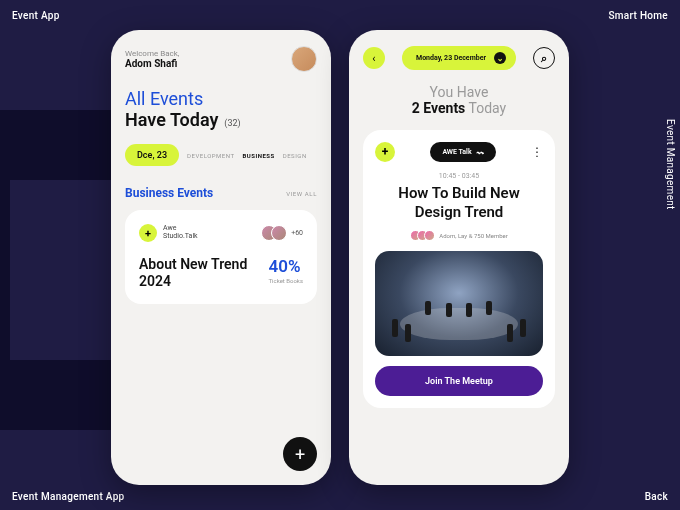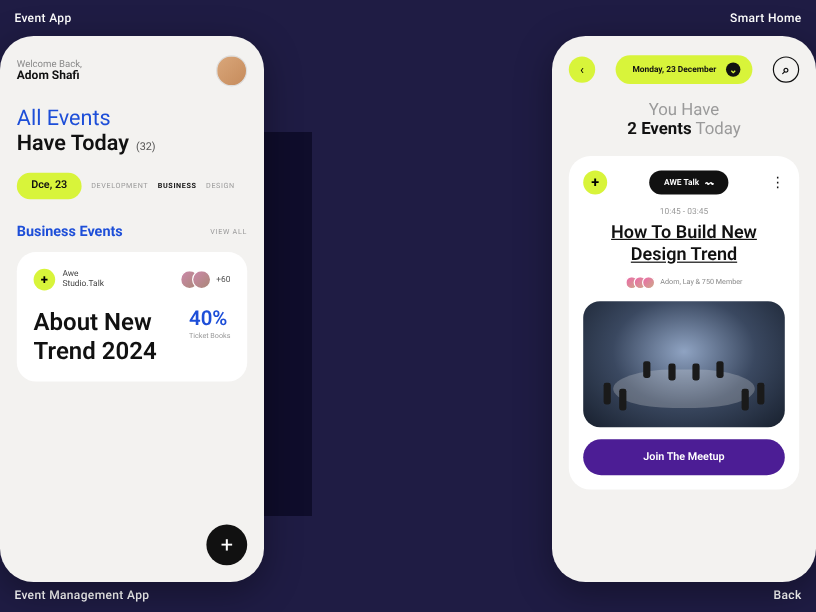--- a/index.html
+++ b/index.html
@@ -4,21 +4,21 @@
 <style>
   * { margin:0; padding:0; box-sizing:border-box; font-family:-apple-system,BlinkMacSystemFont,"Segoe UI",Roboto,sans-serif; }
   body { width:680px; height:510px; background:#1f1c44; position:relative; overflow:hidden; }
   .bg-accent { position:absolute; width:320px; height:320px; border:70px solid #0f0d2b; left:-60px; top:110px; transform:rotate(0deg); border-radius:0; z-index:0;}
   .corner { position:absolute; color:#fff; font-size:10px; letter-spacing:0.3px; font-weight:500; }
   .c-tl{ top:10px; left:12px; }
   .c-tr{ top:10px; right:12px; }
   .c-bl{ bottom:8px; left:12px; }
   .c-br{ bottom:8px; right:12px; }
   .side{ position:absolute; right:4px; top:50%; transform:rotate(90deg) translateX(-50%); transform-origin:right top; color:#fff; font-size:10px; letter-spacing:.3px;}
-  .phones { position:absolute; left:0; right:0; top:30px; bottom:20px; display:flex; justify-content:space-between; gap:18px; z-index:2;}
+  .phones { position:absolute; left:0; right:0; top:30px; bottom:20px; display:flex; justify-content:center; gap:18px; z-index:2;}
   .phone { width:220px; height:455px; background:#f3f2f0; border-radius:28px; padding:16px 14px; position:relative; overflow:hidden; box-shadow:0 8px 30px rgba(0,0,0,.35); }
   
   .p1-header{display:flex;justify-content:space-between;align-items:center;}
   .welcome{font-size:8px;color:#8a8a8a;}
   .user-name{font-size:10px;font-weight:700;color:#111;}
   .avatar{width:26px;height:26px;border-radius:50%;background:linear-gradient(135deg,#d9a77a,#c68b5c);border:1px solid #ddd;}
   .headline1{margin-top:16px;font-size:18px;color:#1d4ed8;font-weight:400;}
   .headline2{font-size:18px;color:#111;font-weight:600;display:inline;}
   .count-small{font-size:9px;color:#555;display:inline;margin-left:2px;}
   .tabs{display:flex;align-items:center;gap:8px;margin-top:14px;}
@@ -37,41 +37,41 @@
   .card{background:#fff;border-radius:16px;padding:14px;margin-top:10px;position:relative;}
   .card-top{display:flex;justify-content:space-between;align-items:center;}
   .card-tag{display:flex;align-items:center;gap:6px;}
   .card-plus{width:18px;height:18px;border-radius:50%;background:#d8f43a;display:flex;align-items:center;justify-content:center;font-size:11px;font-weight:700;}
   .card-tag-text{font-size:7px;color:#444;line-height:1.1;}
   .avatar-stack{display:flex;align-items:center;}
   .av{width:16px;height:16px;border-radius:50%;background:linear-gradient(135deg,#c8a,#a87);border:1.5px solid #fff;margin-left:-6px;}
   .av:first-child{margin-left:0;}
   .plus-count{font-size:7px;color:#555;margin-left:4px;}
   .card-body{display:flex;justify-content:space-between;margin-top:14px;align-items:flex-start;}
-  .card-title{font-size:20px;font-weight:600;color:#111;line-height:1.2;max-width:110px;}
+  .card-title{font-size:14px;font-weight:600;color:#111;line-height:1.2;max-width:110px;}
   .pct{font-size:17px;font-weight:600;color:#1d4ed8;}
   .pct-lbl{font-size:6px;color:#999;margin-top:1px;}
   .fab{position:absolute;right:14px;bottom:14px;width:34px;height:34px;border-radius:50%;background:#111;color:#fff;display:flex;align-items:center;justify-content:center;font-size:18px;}
   
   .p2-header{display:flex;justify-content:space-between;align-items:center;}
   .back-btn{width:22px;height:22px;border-radius:50%;background:#d8f43a;display:flex;align-items:center;justify-content:center;font-size:11px;}
   .date-pill2{background:#d8f43a;border-radius:14px;padding:6px 10px 6px 14px;font-size:7px;font-weight:700;color:#111;display:flex;align-items:center;gap:8px;}
   .search-btn{width:22px;height:22px;border-radius:50%;border:1px solid #111;display:flex;align-items:center;justify-content:center;font-size:11px;}
   .p2-head{text-align:center;margin-top:14px;}
   .p2-line1{font-size:14px;color:#9a9a9a;}
   .p2-line2{font-size:14px;}
   .p2-line2 .bold{font-weight:700;color:#111;}
   .p2-line2 .gray{color:#9a9a9a;}
   .event-card{background:#fff;border-radius:18px;padding:12px;margin-top:14px;}
   .ec-top{display:flex;justify-content:space-between;align-items:center;}
   .ec-plus{width:20px;height:20px;border-radius:50%;background:#d8f43a;display:flex;align-items:center;justify-content:center;font-size:12px;font-weight:700;}
   .ec-pill{background:#111;color:#fff;border-radius:12px;padding:5px 12px;font-size:7px;font-weight:600;display:flex;align-items:center;gap:5px;}
   .ec-more{font-size:12px;color:#111;}
   .ec-time{text-align:center;font-size:7px;color:#9a9a9a;margin-top:10px;}
-  .ec-title{text-align:center;font-size:15px;font-weight:600;color:#111;margin-top:4px;line-height:1.25;text-decoration:underline;}
+  .ec-title{text-align:center;font-size:15px;font-weight:600;color:#111;margin-top:4px;line-height:1.25;}
   .ec-members{display:flex;justify-content:center;align-items:center;gap:4px;margin-top:8px;}
   .av2{width:11px;height:11px;border-radius:50%;background:linear-gradient(135deg,#e6a,#ca8);border:1px solid #fff;margin-left:-4px;}
   .av2:first-child{margin-left:0;}
   .ec-members-text{font-size:6px;color:#888;}
   .photo{margin-top:10px;width:100%;height:105px;border-radius:14px;background:radial-gradient(ellipse at 50% 40%,#8fa3c2 0%,#3a4860 50%,#18202e 100%);position:relative;overflow:hidden;}
   .stage{position:absolute;left:15%;right:15%;top:55%;height:30%;background:rgba(230,230,230,.25);border-radius:50%/60%;}
   .person{position:absolute;width:6px;height:14px;background:#1a1a1a;border-radius:2px;}
   .join-btn{background:#4c1d95;color:#fff;border-radius:20px;padding:10px;text-align:center;font-size:9px;font-weight:600;margin-top:10px;}
 </style>
 </head>

